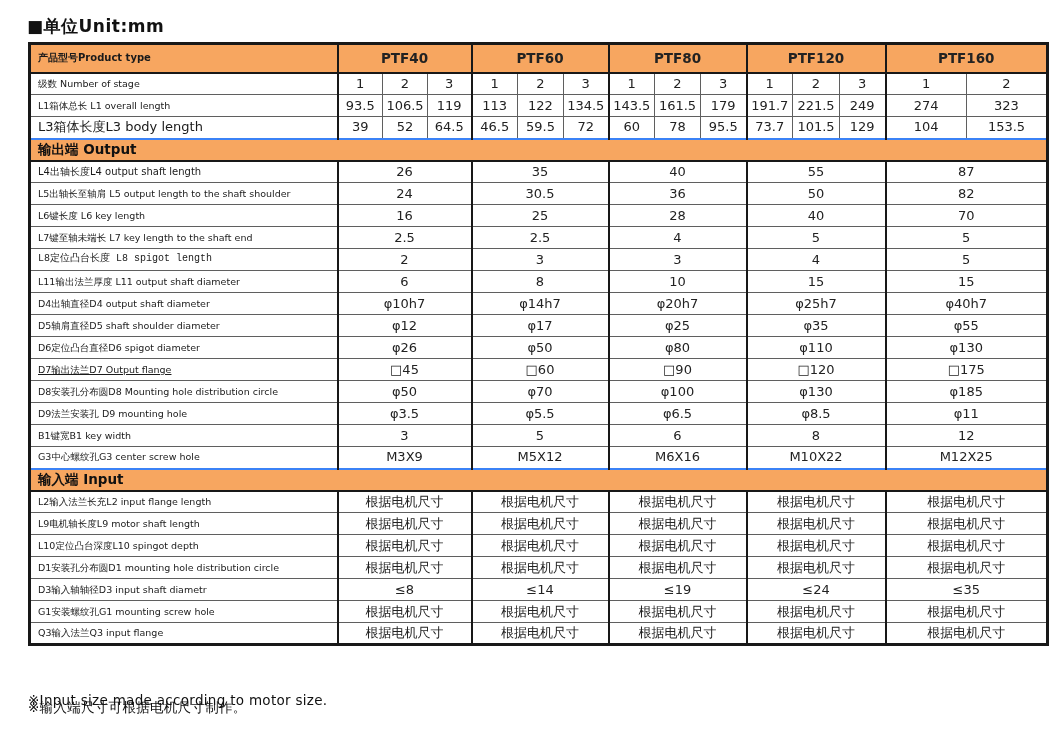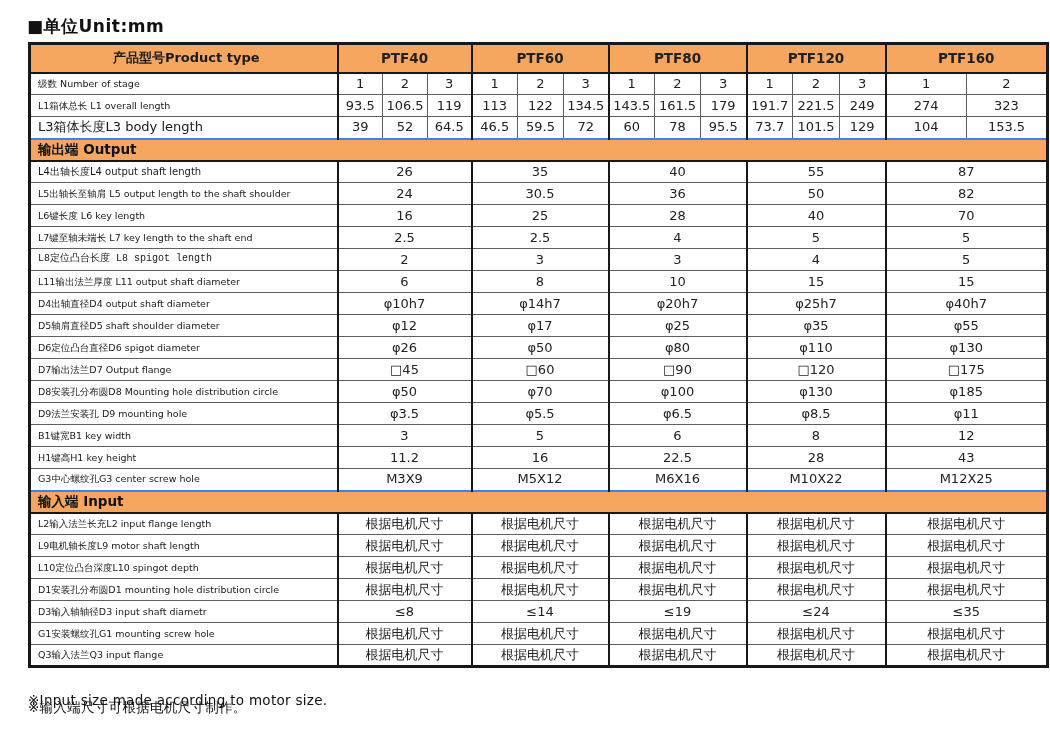--- a/index.html
+++ b/index.html
@@ -42,21 +42,21 @@
       <col style="width: 46px;">
       <col style="width: 46px;">
       <col style="width: 46px;">
       <col style="width: 47px;">
       <col style="width: 46px;">
       <col style="width: 81px;">
       <col style="width: 81px;">
     </colgroup>
   <tbody id="tbody">
       <tr class="head">
-        <td class="label" style="font-size: 13px; text-align: center;">产品型号Product type</td>
+        <td class="label" style="font-size: 10px;">产品型号Product type</td>
         <td class="gstart" colspan="3">PTF40</td>
         <td class="gstart" colspan="3">PTF60</td>
         <td class="gstart" colspan="3">PTF80</td>
         <td class="gstart" colspan="3">PTF120</td>
         <td class="gstart" colspan="2">PTF160</td>
       </tr>
       <tr>
         <td class="label" style="font-size: 9.5px;">级数 Number of stage</td>
         <td class="gstart">1</td>
         <td>2</td>
@@ -176,21 +176,21 @@
       </tr>
       <tr>
         <td class="label" style="font-size: 9.5px;">D6定位凸台直径D6 spigot diameter</td>
         <td class="gstart" colspan="3">φ26</td>
         <td class="gstart" colspan="3">φ50</td>
         <td class="gstart" colspan="3">φ80</td>
         <td class="gstart" colspan="3">φ110</td>
         <td class="gstart" colspan="2">φ130</td>
       </tr>
       <tr>
-        <td class="label" style="font-size: 9.5px;">D7输出法兰D7 Output flange</td>
+        <td class="label" style="font-size: 9.5px; text-decoration: underline;">D7输出法兰D7 Output flange</td>
         <td class="gstart" colspan="3">□45</td>
         <td class="gstart" colspan="3">□60</td>
         <td class="gstart" colspan="3">□90</td>
         <td class="gstart" colspan="3">□120</td>
         <td class="gstart" colspan="2">□175</td>
       </tr>
       <tr>
         <td class="label" style="font-size: 9.5px;">D8安装孔分布圆D8 Mounting hole distribution circle</td>
         <td class="gstart" colspan="3">φ50</td>
         <td class="gstart" colspan="3">φ70</td>
@@ -208,28 +208,20 @@
       </tr>
       <tr>
         <td class="label" style="font-size: 9.5px;">B1键宽B1 key width</td>
         <td class="gstart" colspan="3">3</td>
         <td class="gstart" colspan="3">5</td>
         <td class="gstart" colspan="3">6</td>
         <td class="gstart" colspan="3">8</td>
         <td class="gstart" colspan="2">12</td>
       </tr>
       <tr>
-        <td class="label" style="font-size: 9.5px;">H1键高H1 key height</td>
-        <td class="gstart" colspan="3">11.2</td>
-        <td class="gstart" colspan="3">16</td>
-        <td class="gstart" colspan="3">22.5</td>
-        <td class="gstart" colspan="3">28</td>
-        <td class="gstart" colspan="2">43</td>
-      </tr>
-      <tr>
         <td class="label" style="font-size: 9.5px;">G3中心螺纹孔G3 center screw hole</td>
         <td class="gstart" colspan="3">M3X9</td>
         <td class="gstart" colspan="3">M5X12</td>
         <td class="gstart" colspan="3">M6X16</td>
         <td class="gstart" colspan="3">M10X22</td>
         <td class="gstart" colspan="2">M12X25</td>
       </tr>
       <tr>
         <td class="section" colspan="15">输入端 Input</td>
       </tr>

